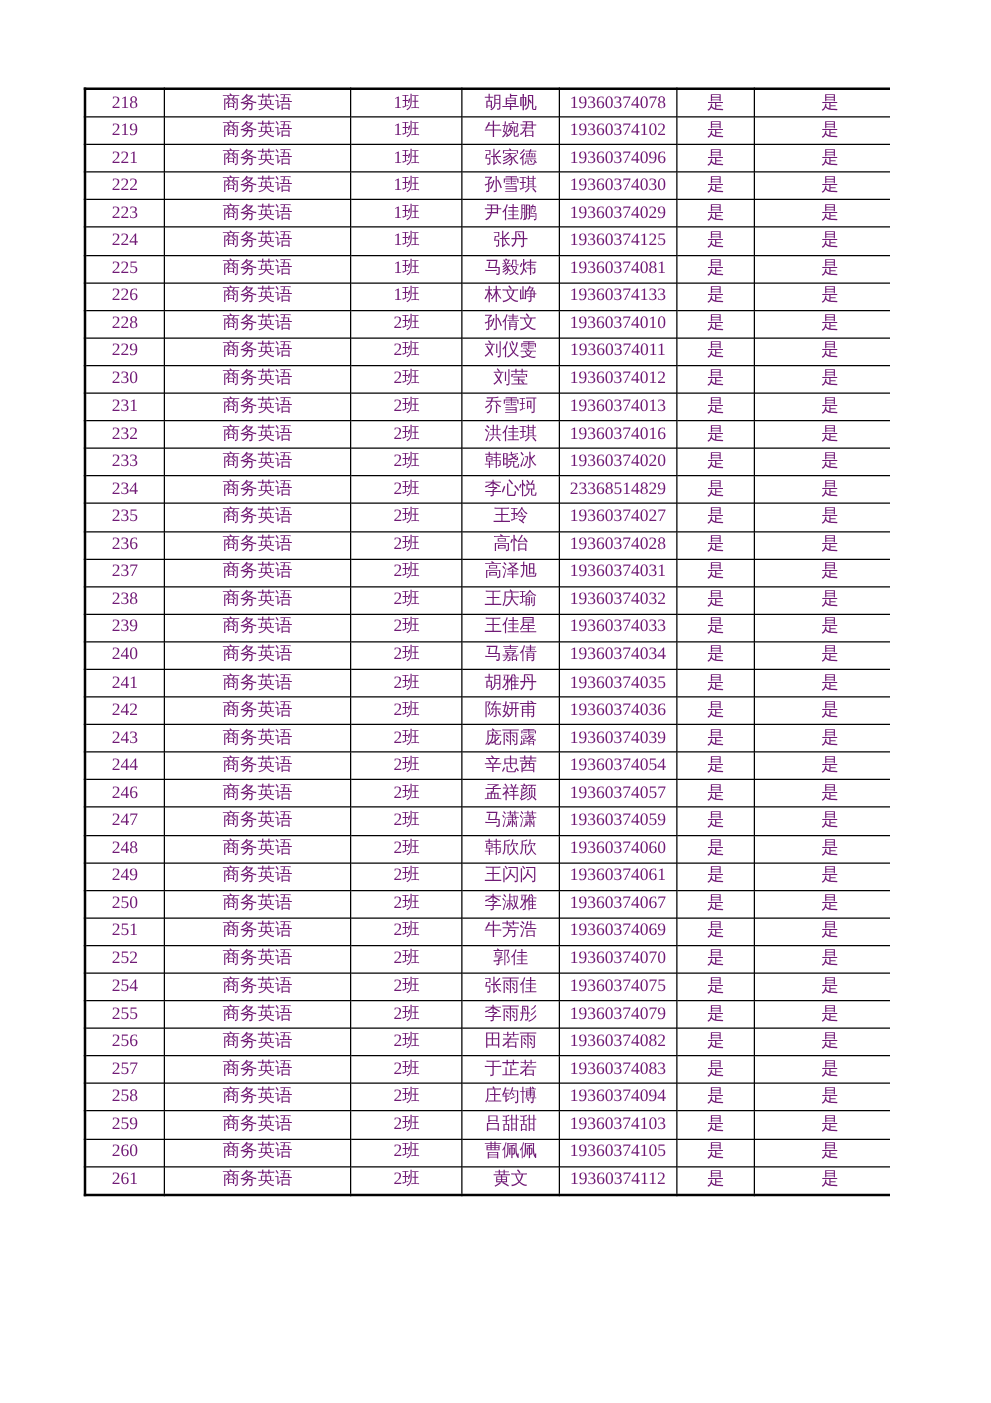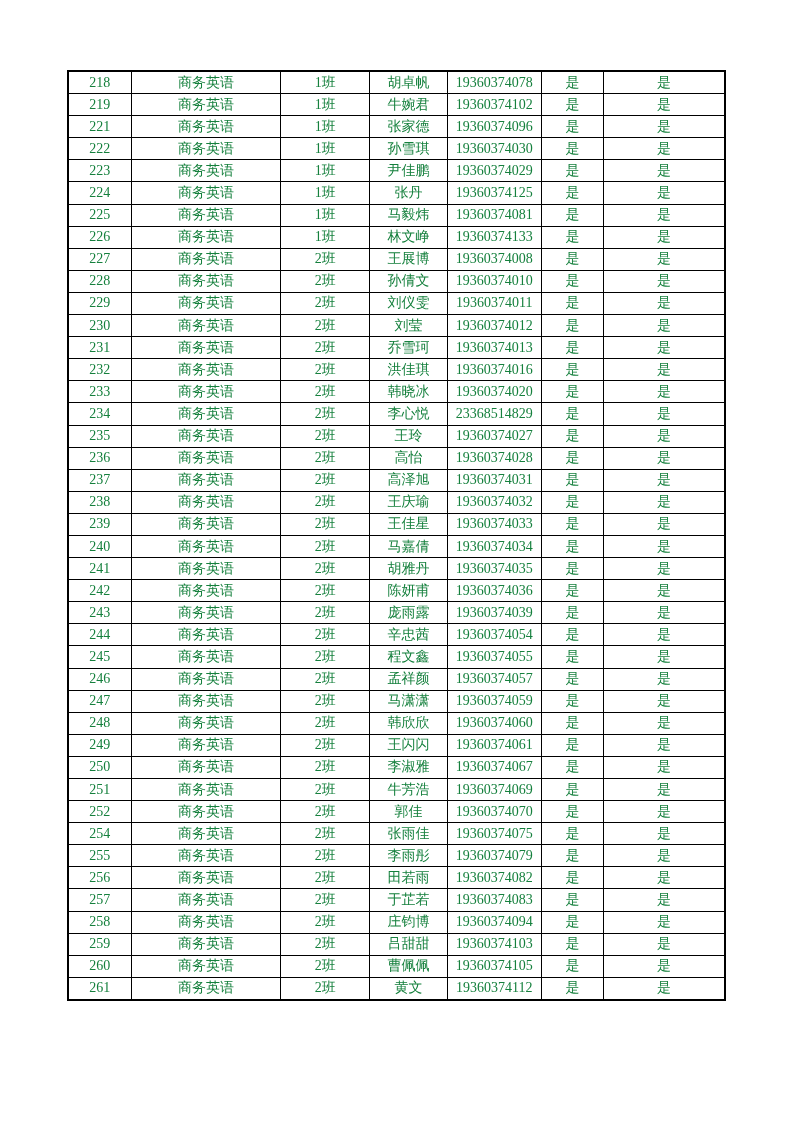--- a/index.html
+++ b/index.html
@@ -6,23 +6,22 @@
     margin: 0;
     padding: 0;
     background: #ffffff;
   }
   .page {
     position: relative;
     width: 712px;
     height: 1122px;
     background: #ffffff;
     font-family: "Liberation Serif", "DejaVu Serif", serif;
-    color: #15803d;
+    color: #701a75;
     overflow: hidden;
-    padding-left: 48px;
   }
   table.roster {
     position: absolute;
     left: 67px;
     top: 70px;
     width: 659px;
     border-collapse: collapse;
     table-layout: fixed;
     border: 2px solid #000000;
   }
@@ -126,29 +125,20 @@
         <tr>
           <td>226</td>
           <td>商务英语</td>
           <td>1班</td>
           <td>林文峥</td>
           <td>19360374133</td>
           <td>是</td>
           <td>是</td>
         </tr>
         <tr>
-          <td>227</td>
-          <td>商务英语</td>
-          <td>2班</td>
-          <td>王展博</td>
-          <td>19360374008</td>
-          <td>是</td>
-          <td>是</td>
-        </tr>
-        <tr>
           <td>228</td>
           <td>商务英语</td>
           <td>2班</td>
           <td>孙倩文</td>
           <td>19360374010</td>
           <td>是</td>
           <td>是</td>
         </tr>
         <tr>
           <td>229</td>
@@ -284,29 +274,20 @@
           <td>19360374039</td>
           <td>是</td>
           <td>是</td>
         </tr>
         <tr>
           <td>244</td>
           <td>商务英语</td>
           <td>2班</td>
           <td>辛忠茜</td>
           <td>19360374054</td>
-          <td>是</td>
-          <td>是</td>
-        </tr>
-        <tr>
-          <td>245</td>
-          <td>商务英语</td>
-          <td>2班</td>
-          <td>程文鑫</td>
-          <td>19360374055</td>
           <td>是</td>
           <td>是</td>
         </tr>
         <tr>
           <td>246</td>
           <td>商务英语</td>
           <td>2班</td>
           <td>孟祥颜</td>
           <td>19360374057</td>
           <td>是</td>

